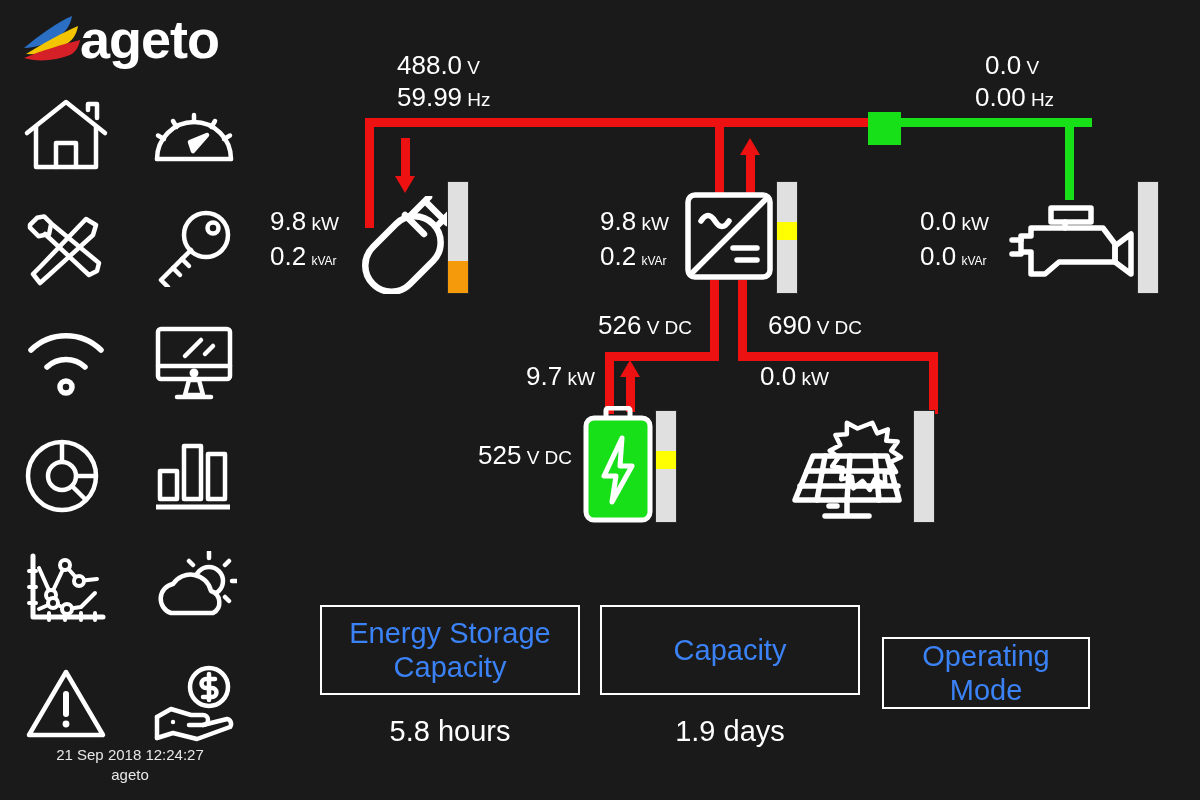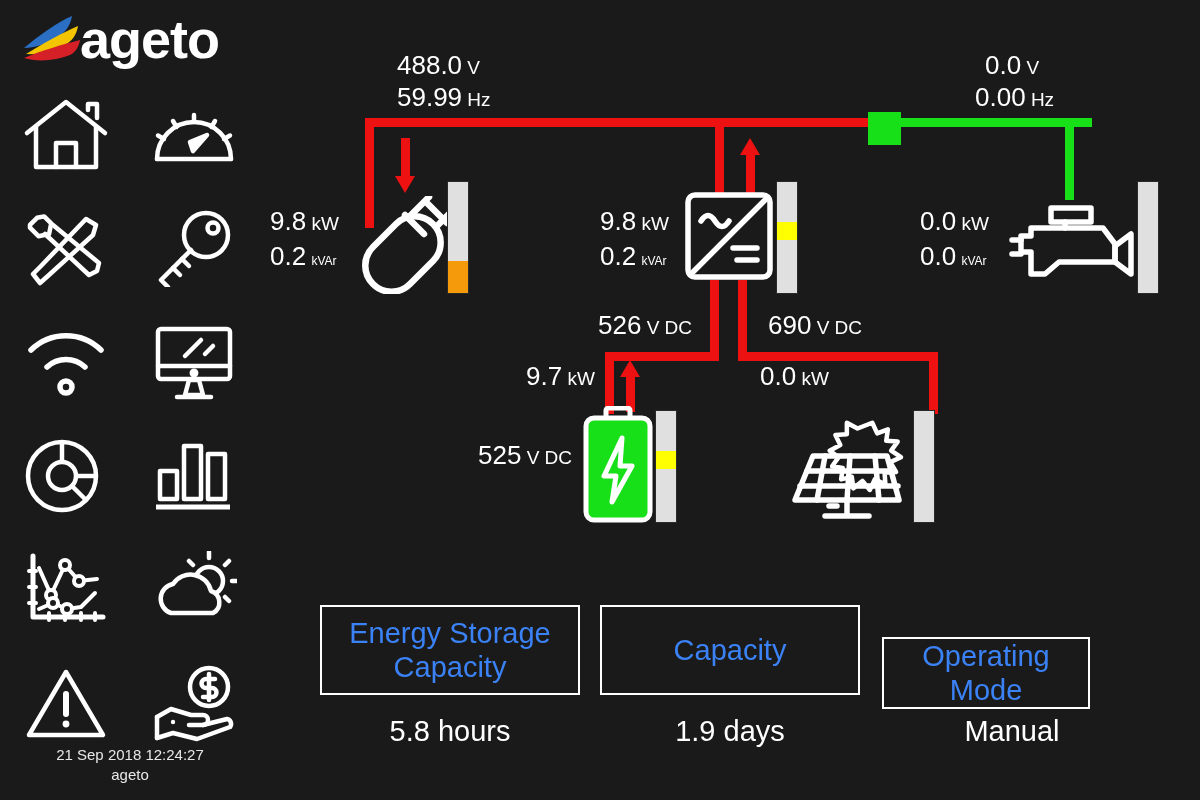--- a/index.html
+++ b/index.html
@@ -361,16 +361,15 @@
         <div>Capacity</div>
       </div>
     </div>
     <div class="statval" style="left:340px;top:715px;width:260px;">1.9 days</div>
 
     <div class="statbox" style="left:622px;top:613px;width:208px;height:72px;margin-top:24px;">
       <div>
         <div>Operating Mode</div>
       </div>
     </div>
-    <div class="statval" style="left:622px;top:715px;width:260px;">Manual</div>
 
   </div>
 </div>
 
 </body></html>

